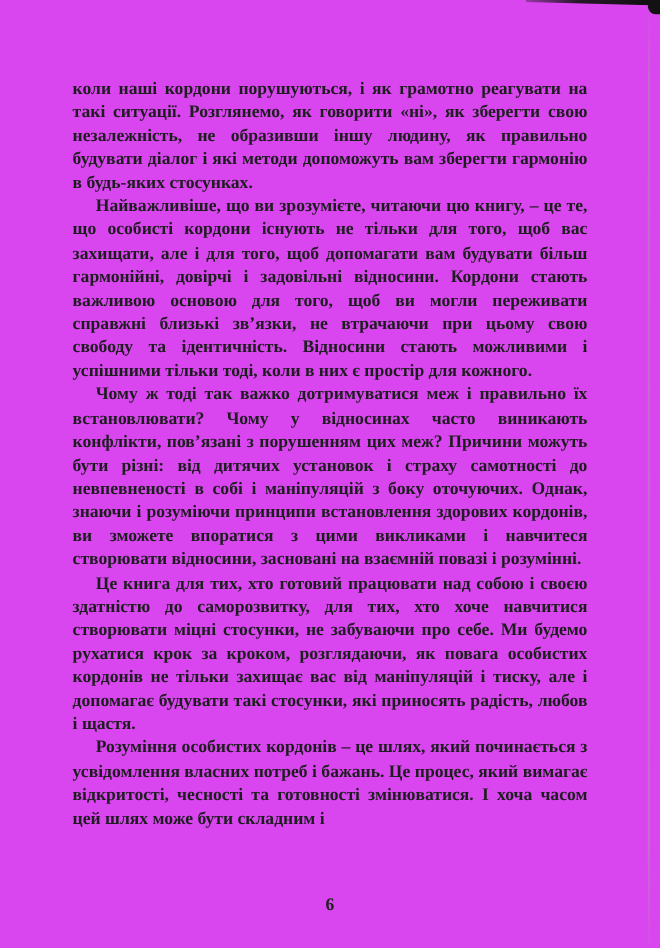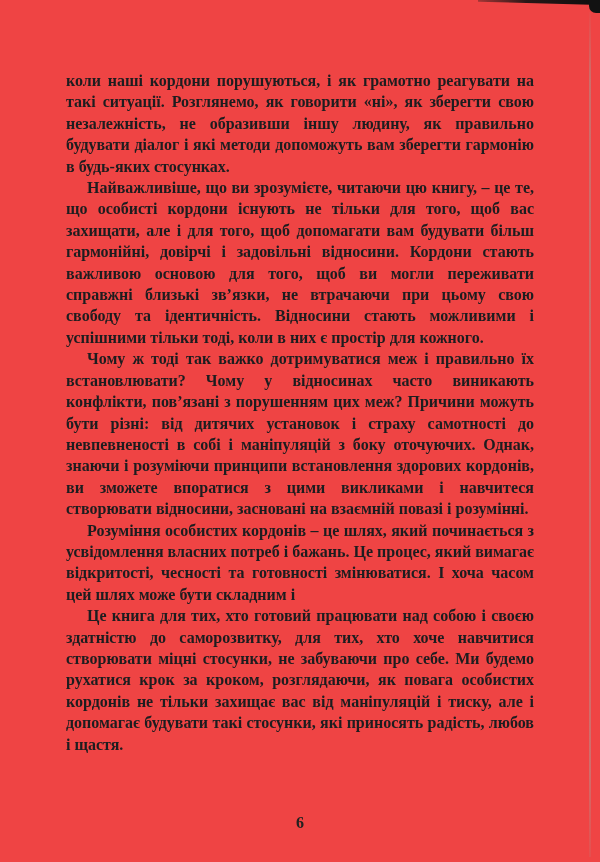--- a/index.html
+++ b/index.html
@@ -4,21 +4,21 @@
 <style>
   html, body {
     margin: 0;
     padding: 0;
     background: #e8e8e8;
   }
   .page {
     position: relative;
     width: 600px;
     height: 862px;
-    background: #ef4444;
+    background: #d946ef;
     overflow: hidden;
     font-family: "Liberation Serif", "DejaVu Serif", serif;
   }
   .text-column {
     position: absolute;
     left: 66px;
     top: 70px;
     width: 468px;
     color: #1d1d1f;
     font-size: 16px;
@@ -80,22 +80,22 @@
 </style>
 </head>
 <body>
 
 <div class="page">
 
   <div class="text-column">
     <p class="no-indent">коли наші кордони порушуються, і як грамотно реагувати на такі ситуації. Розглянемо, як говорити «ні», як зберегти свою незалежність, не образивши іншу людину, як правильно будувати діалог і які методи допоможуть вам зберегти гармонію в будь-яких стосунках.</p>
     <p>Найважливіше, що ви зрозумієте, читаючи цю книгу, – це те, що особисті кордони існують не тільки для того, щоб вас захищати, але і для того, щоб допомагати вам будувати більш гармонійні, довірчі і задовільні відносини. Кордони стають важливою основою для того, щоб ви могли переживати справжні близькі зв’язки, не втрачаючи при цьому свою свободу та ідентичність. Відносини стають можливими і успішними тільки тоді, коли в них є простір для кожного.</p>
     <p>Чому ж тоді так важко дотримуватися меж і правильно їх встановлювати? Чому у відносинах часто виникають конфлікти, пов’язані з порушенням цих меж? Причини можуть бути різні: від дитячих установок і страху самотності до невпевненості в собі і маніпуляцій з боку оточуючих. Однак, знаючи і розуміючи принципи встановлення здорових кордонів, ви зможете впоратися з цими викликами і навчитеся створювати відносини, засновані на взаємній повазі і розумінні.</p>
+    <p>Це книга для тих, хто готовий працювати над собою і своєю здатністю до саморозвитку, для тих, хто хоче навчитися створювати міцні стосунки, не забуваючи про себе. Ми будемо рухатися крок за кроком, розглядаючи, як повага особистих кордонів не тільки захищає вас від маніпуляцій і тиску, але і допомагає будувати такі стосунки, які приносять радість, любов і щастя.</p>
     <p>Розуміння особистих кордонів – це шлях, який починається з усвідомлення власних потреб і бажань. Це процес, який вимагає відкритості, чесності та готовності змінюватися. І хоча часом цей шлях може бути складним і</p>
-    <p>Це книга для тих, хто готовий працювати над собою і своєю здатністю до саморозвитку, для тих, хто хоче навчитися створювати міцні стосунки, не забуваючи про себе. Ми будемо рухатися крок за кроком, розглядаючи, як повага особистих кордонів не тільки захищає вас від маніпуляцій і тиску, але і допомагає будувати такі стосунки, які приносять радість, любов і щастя.</p>
   </div>
 
   <div class="page-number">6</div>
 
   <div class="scan-top-edge"></div>
   <div class="scan-corner"></div>
   <div class="page-fold-line"></div>
 
 </div>
 

